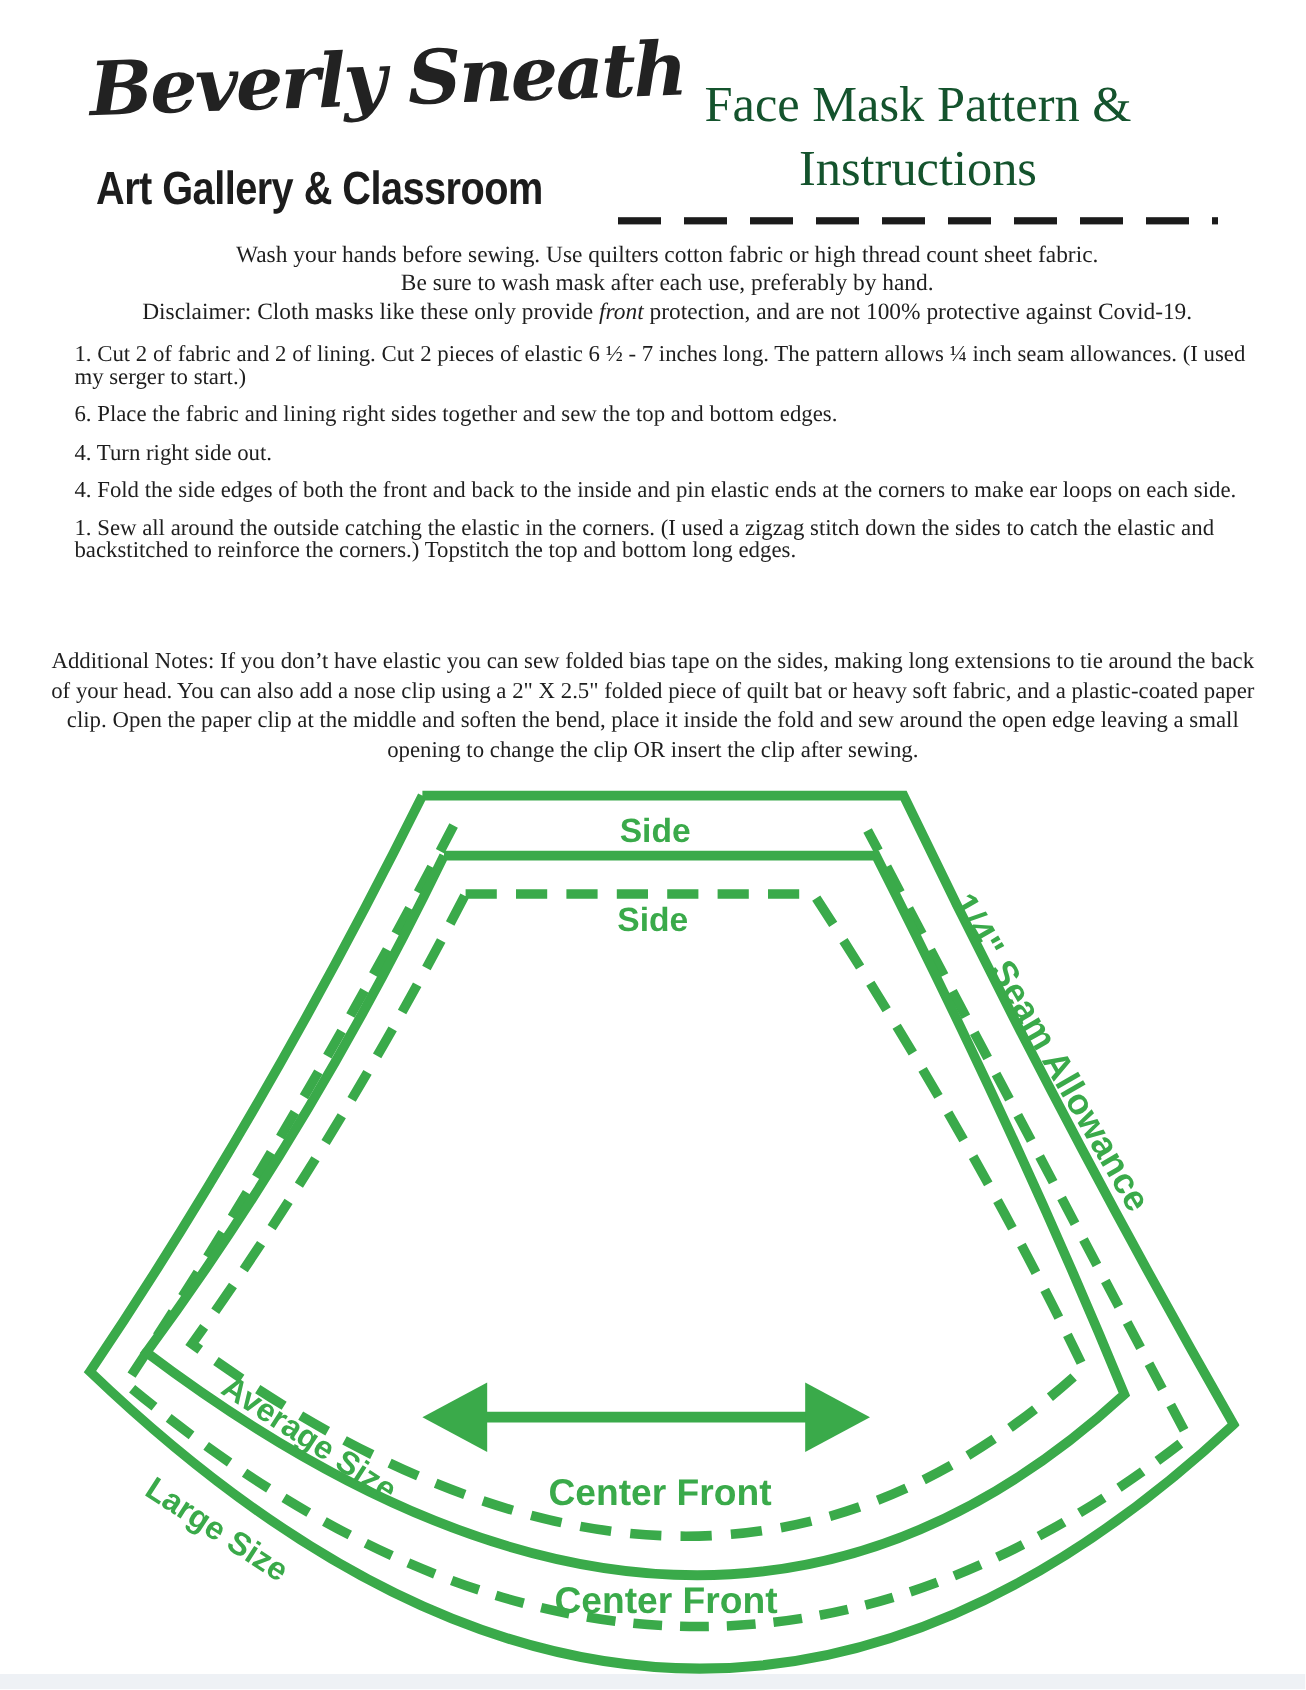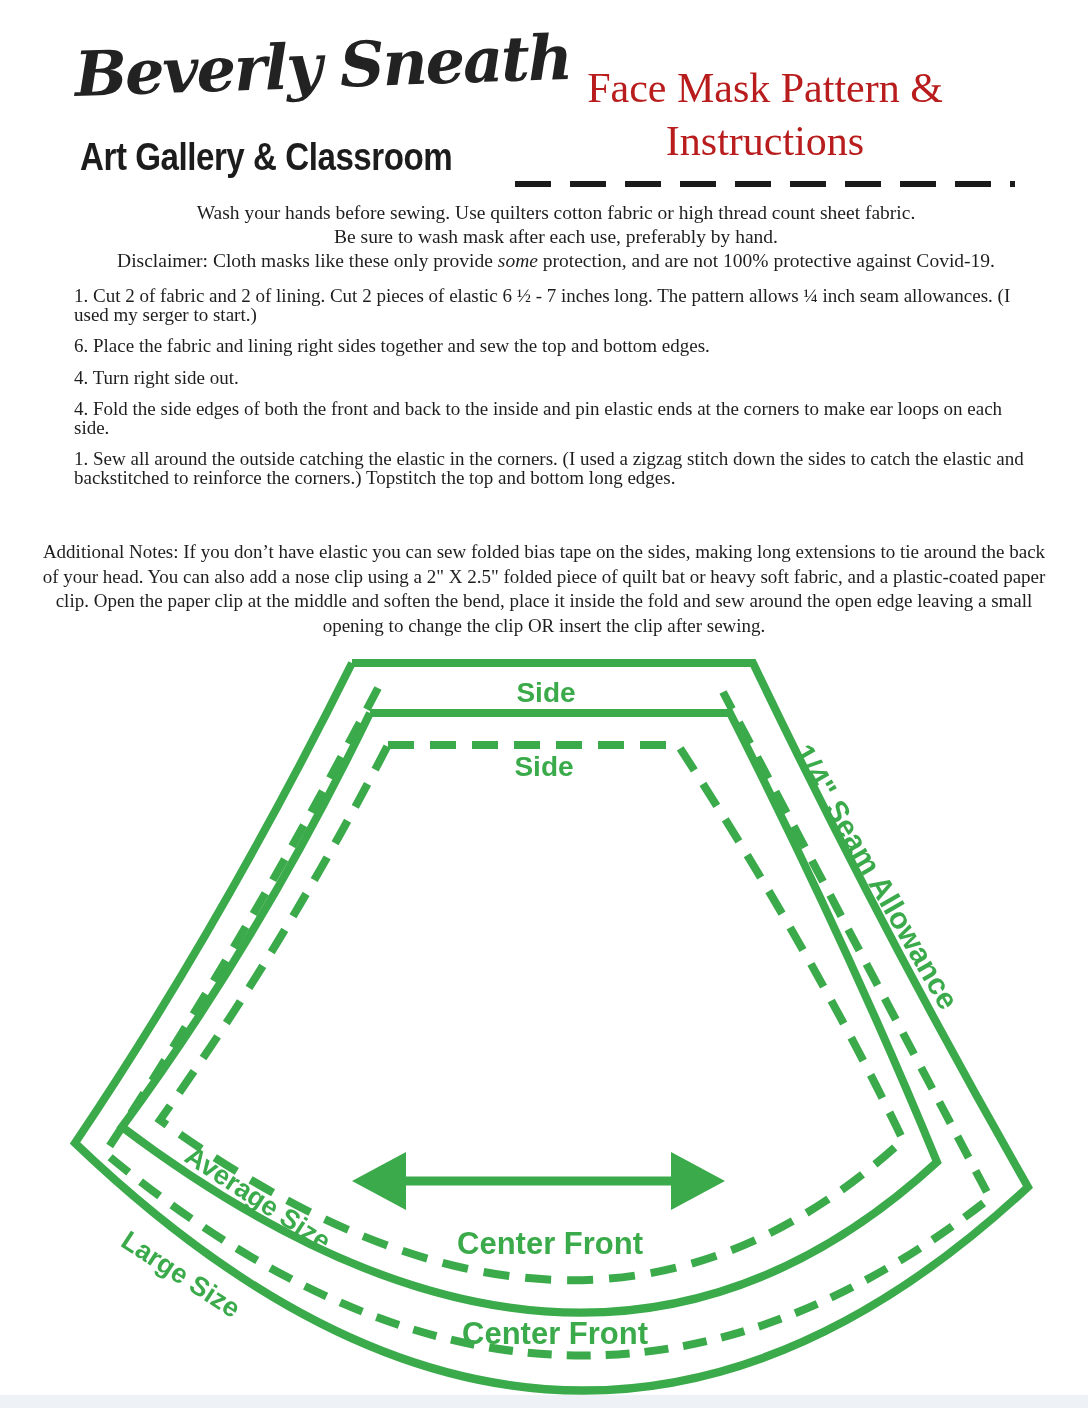--- a/index.html
+++ b/index.html
@@ -6,31 +6,31 @@
   .page{position:relative;width:1088px;height:1408px;background:#ffffff;overflow:hidden;
         font-family:"Liberation Serif",serif;color:#1e1e1e;}
   
   .logo-script{position:absolute;left:76px;top:38px;font-family:"DejaVu Serif",serif;
         font-style:italic;font-weight:700;font-size:62px;letter-spacing:-2px;color:#222;
         transform:rotate(-2deg);transform-origin:left bottom;white-space:nowrap;}
   .logo-sub{position:absolute;left:80px;top:134px;font-family:"Liberation Sans",sans-serif;
         font-weight:700;font-size:36px;letter-spacing:-.5px;color:#1c1c1c;
         transform:scaleX(.92) scaleY(1.08);transform-origin:left top;white-space:nowrap;}
   .doc-title{position:absolute;left:515px;top:62px;width:500px;text-align:center;
-        font-size:42px;line-height:1.26;color:#b91c1c;}
+        font-size:42px;line-height:1.26;color:#14532d;}
   .title-dashes{position:absolute;left:515px;top:181px;width:500px;height:6px;
         background:repeating-linear-gradient(90deg,#1b1b1b 0 36px,transparent 36px 55px);}
   
   .intro{position:absolute;left:52px;top:201px;width:1008px;text-align:center;
         font-size:19.5px;line-height:24px;}
   .intro p{margin:0;}
   .em{font-style:italic;}
   
   .steps{position:absolute;left:62px;top:287px;width:978px;font-size:19px;line-height:18.5px;}
-  .step{margin:0 0 13px 12px;}
+  .step{margin:0 0 13px 0;}
   
   .notes{position:absolute;left:42px;top:540px;width:1004px;text-align:center;
         font-size:19px;line-height:24.5px;margin:0;}
   
   .diagram{position:absolute;left:58px;top:648px;}
   .diagram text{font-family:"Liberation Sans",sans-serif;font-weight:700;}
   .bottom-strip{position:absolute;left:0;bottom:0;width:100%;height:13px;background:#eef1f5;}
 </style>
 </head>
 <body>
@@ -42,21 +42,21 @@
 
   <div class="doc-title">
     <div>Face Mask Pattern &amp;</div>
     <div>Instructions</div>
   </div>
   <div class="title-dashes"></div>
 
   <div class="intro">
     <p>Wash your hands before sewing. Use quilters cotton fabric or high thread count sheet fabric.</p>
     <p>Be sure to wash mask after each use, preferably by hand.</p>
-    <p><span>Disclaimer: Cloth masks like these only provide </span><span class="em">some</span><span> protection, and are not 100% protective against Covid-19.</span></p>
+    <p><span>Disclaimer: Cloth masks like these only provide </span><span class="em">front</span><span> protection, and are not 100% protective against Covid-19.</span></p>
   </div>
 
   <div class="steps">
     <p class="step">1.  Cut 2 of fabric and 2 of lining.  Cut 2 pieces of elastic 6 ½ - 7 inches long. The pattern allows ¼ inch seam allowances. (I used my serger to start.)</p>
     <p class="step">6. Place the fabric and lining right sides together and sew the top and bottom edges.</p>
     <p class="step">4. Turn right side out.</p>
     <p class="step">4. Fold the side edges of both the front and back to the inside and pin elastic ends at the corners to make ear loops on each side.</p>
     <p class="step">1. Sew all around the outside catching the elastic in the corners. (I used a zigzag stitch down the sides to catch the elastic and backstitched to reinforce the corners.) Topstitch the top and bottom long edges.</p>
   </div>
 

